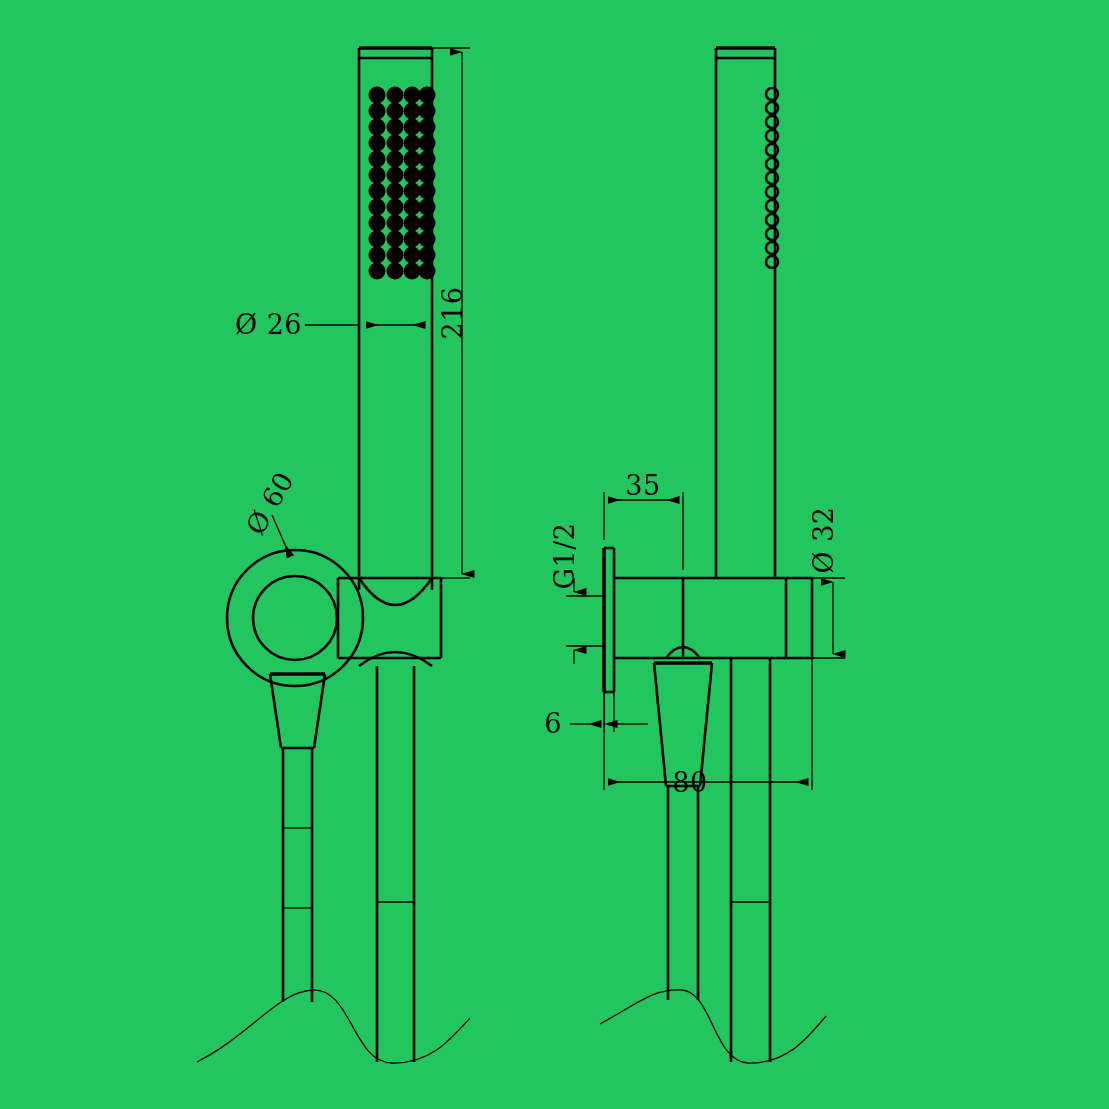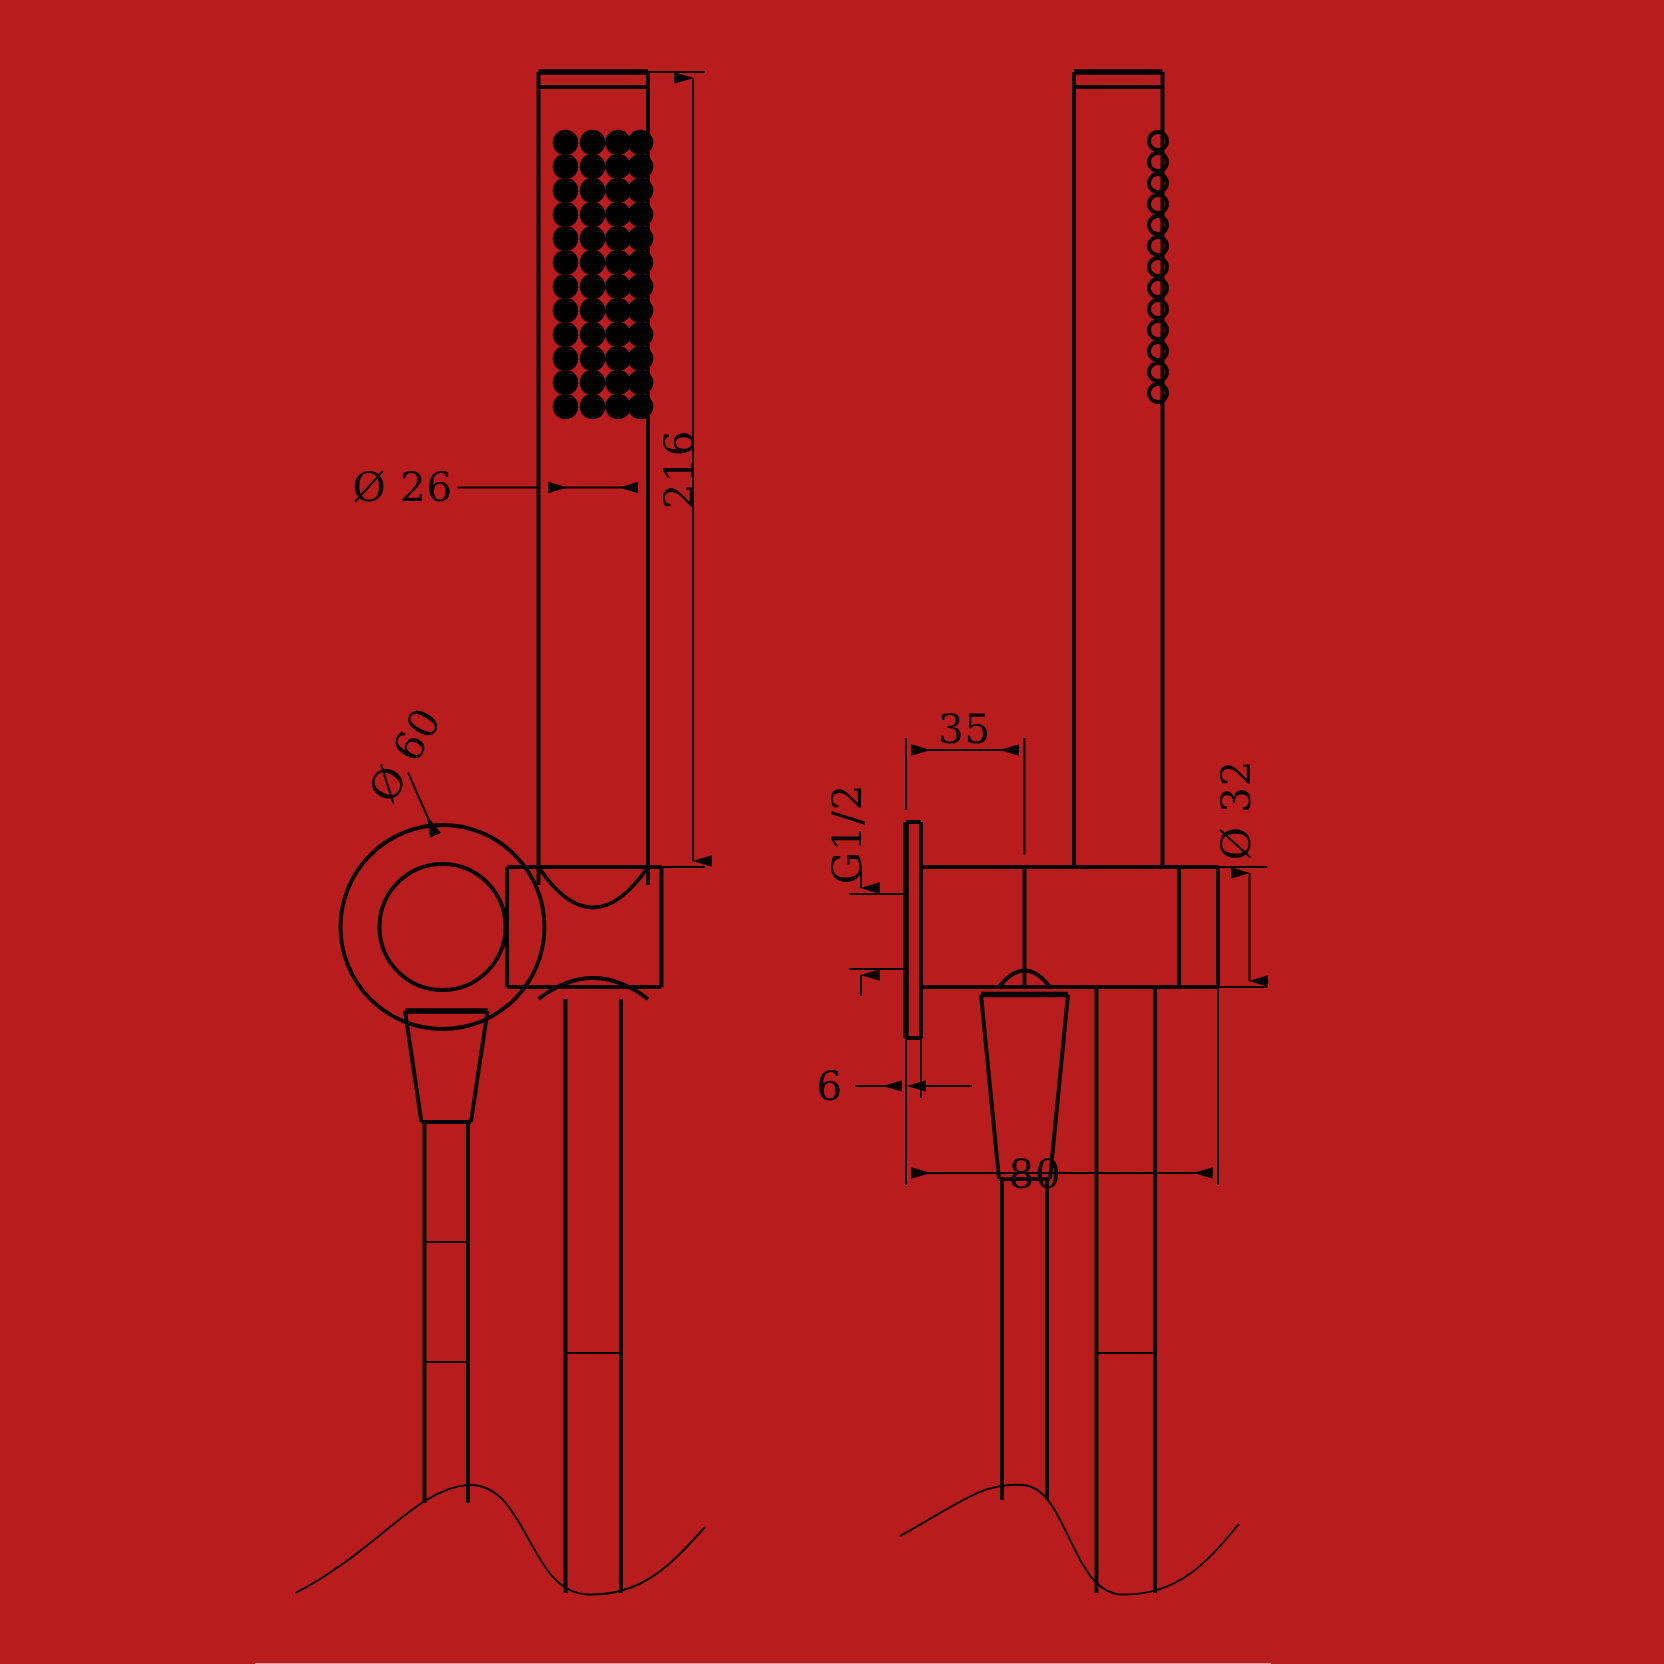--- a/index.html
+++ b/index.html
@@ -10,21 +10,21 @@
   body {
     width: 1109px;
     height: 1109px;
     font-family: "DejaVu Serif", "Liberation Serif", serif;
     overflow: hidden;
   }
   #drawing-root {
     position: relative;
     width: 1109px;
     height: 1109px;
-    background: #b91c1c;
+    background: #22c55e;
   }
   svg#tech-drawing {
     display: block;
     width: 1109px;
     height: 1109px;
   }
   .obj   { fill: none; stroke: #000000; stroke-width: 2.6; stroke-linecap: butt; stroke-linejoin: miter; }
   .objT  { fill: none; stroke: #000000; stroke-width: 3.6; stroke-linecap: butt; stroke-linejoin: miter; }
   .thin  { fill: none; stroke: #000000; stroke-width: 1.3; stroke-linecap: butt; }
   .dimln { fill: none; stroke: #000000; stroke-width: 1.3; }

